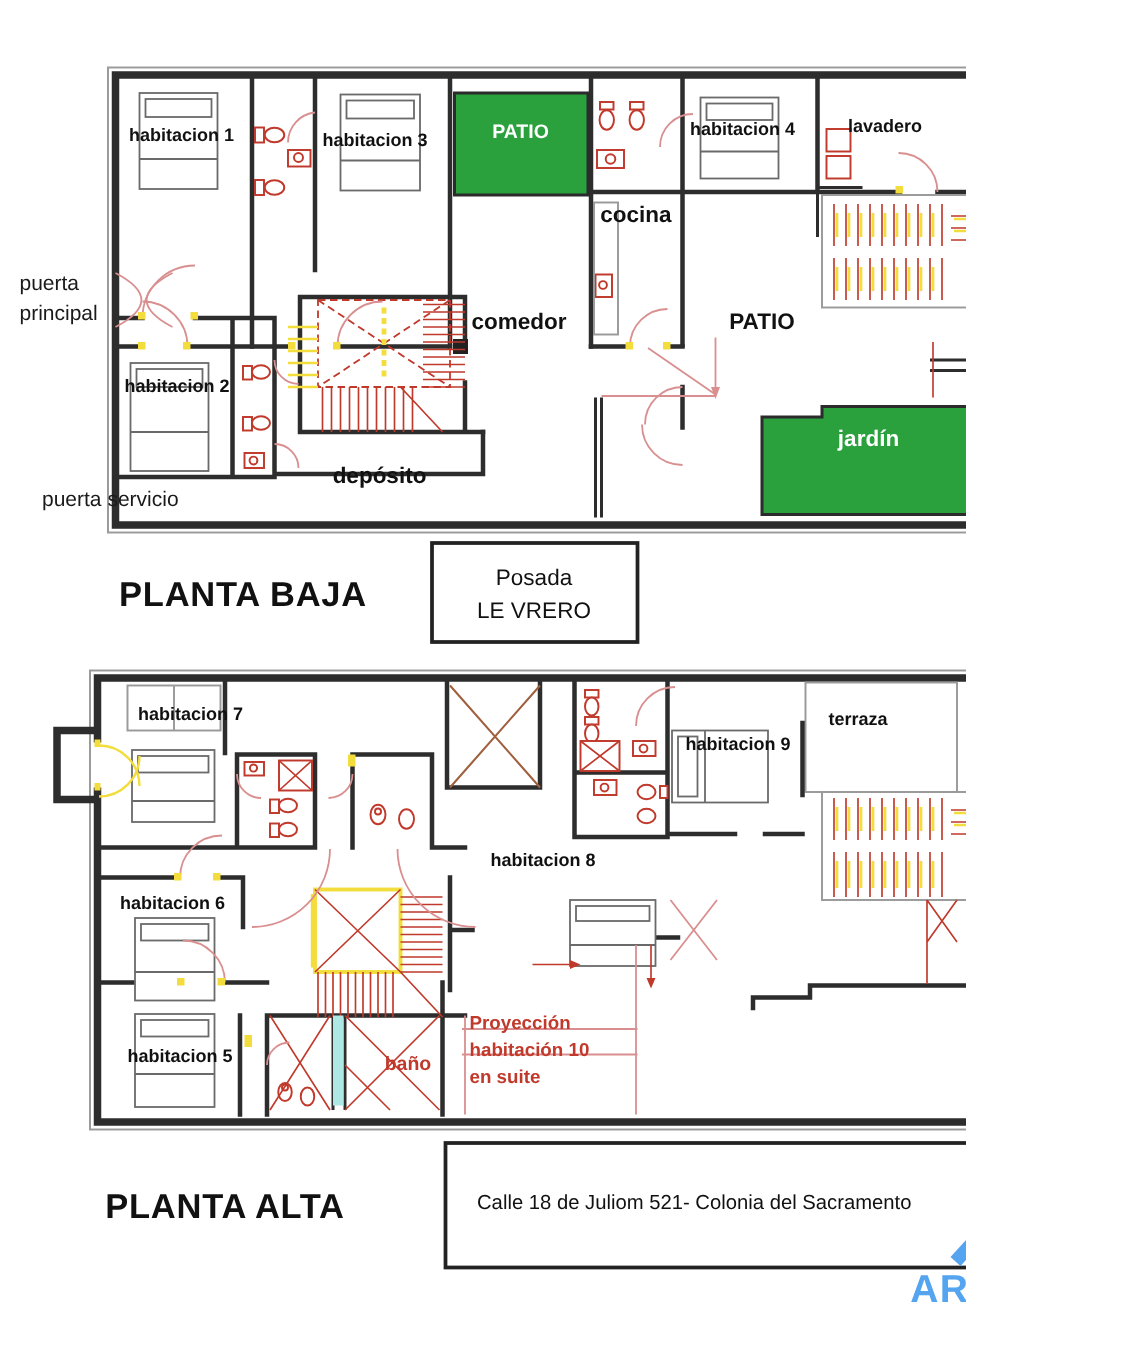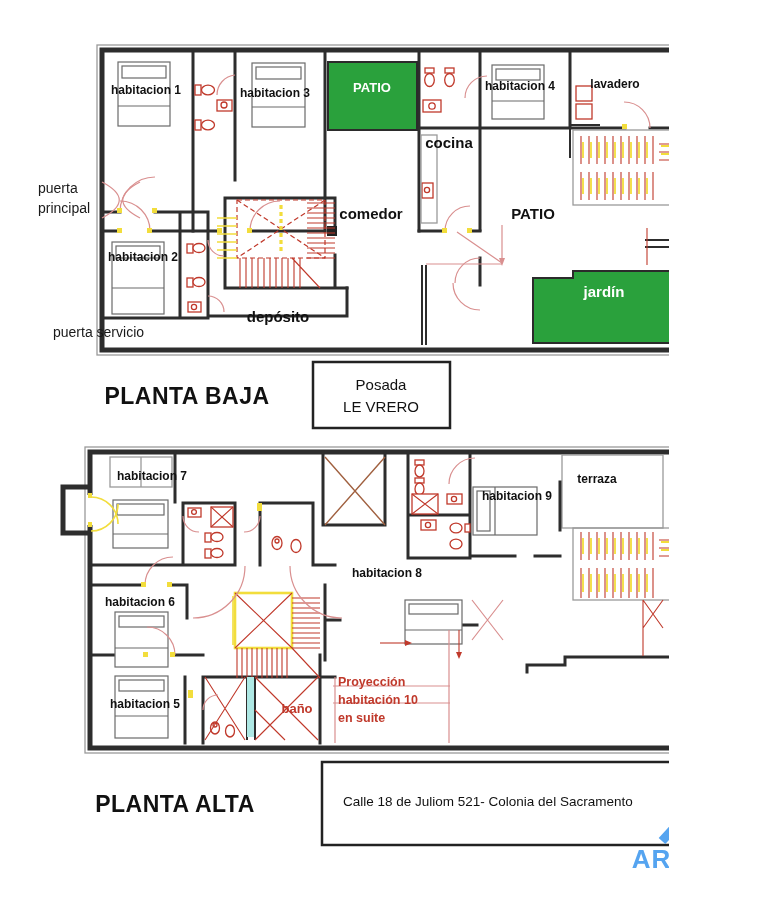--- a/index.html
+++ b/index.html
@@ -1,17 +1,17 @@
 <!DOCTYPE html>
 <html><head>
 <meta charset="utf-8">
 <style>
   html,body{margin:0;padding:0;background:#fff;}
   .canvas{position:relative;width:644px;height:900px;background:#fff;overflow:hidden;
-          font-family:"Liberation Sans",sans-serif;padding-left:25px;}
+          font-family:"Liberation Sans",sans-serif;}
   svg{display:block}
   
   .wthin{stroke:#9a9a9a;stroke-width:1.3;fill:none}
   .wall {stroke:#2d2d2d;stroke-width:3;fill:none;stroke-linecap:square}
   .wallx{stroke:#2d2d2d;stroke-width:5;fill:none}
   .wmed {stroke:#2d2d2d;stroke-width:2;fill:none}
   
   .red  {stroke:#c0392b;stroke-width:1.1;fill:none}
   .redd {stroke:#c0392b;stroke-width:1.2;fill:none;stroke-dasharray:5,3}
   .sal  {stroke:#d98f8f;stroke-width:1.2;fill:none}

